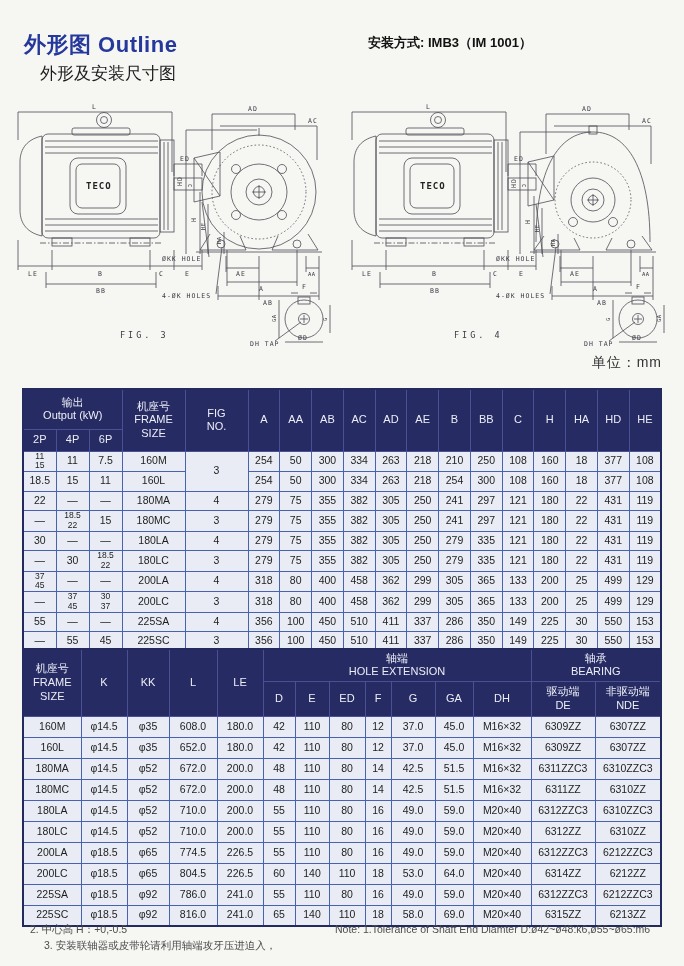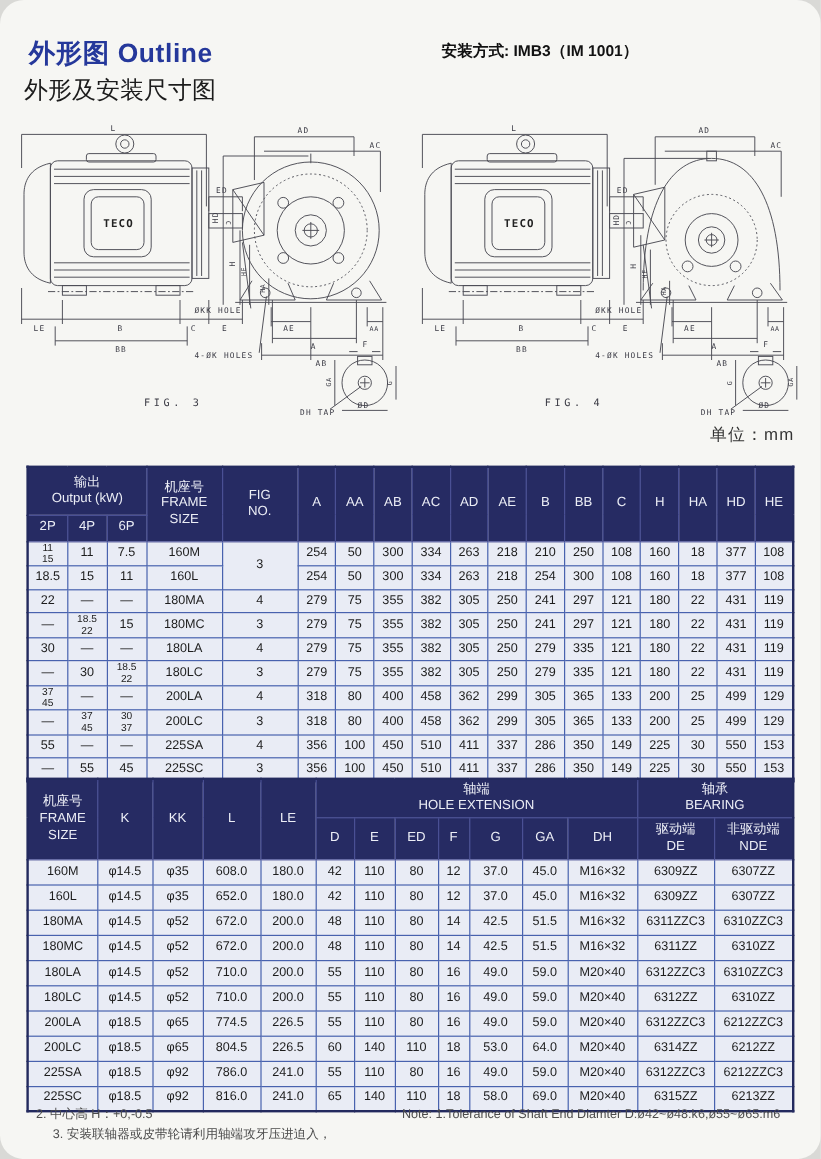--- a/index.html
+++ b/index.html
@@ -1,21 +1,21 @@
 <!DOCTYPE html>
 <html><head>
 <meta charset="utf-8">
 <style>
   * { margin:0; padding:0; box-sizing:border-box; }
   body { font-family:"Liberation Sans","DejaVu Sans",sans-serif; background:#d9d9d6; }
-  .page { position:relative; width:684px; height:966px; background:#f6f6f3; overflow:hidden; margin:0 auto;border-radius:20px; }
+  .page { position:relative; width:684px; height:966px; background:#f6f6f3; overflow:hidden; margin:0 auto; }
 
   
   .title-zh { position:absolute; left:24px; top:30px; font-size:22px; font-weight:bold; color:#25389b; letter-spacing:0.5px; }
-  .subtitle { position:absolute; left:20px; top:62px; font-size:20px; color:#1c1c1c; }
+  .subtitle { position:absolute; left:40px; top:62px; font-size:17px; color:#1c1c1c; }
   .mounting { position:absolute; left:368px; top:34px; font-size:13px; font-weight:bold; color:#111; }
 
   
   .fig { position:absolute; top:100px; }
   .fig3 { left:12px; }
   .fig4 { left:346px; }
   .fig svg line, .fig svg path, .fig svg rect, .fig svg circle, .fig svg polygon
     { stroke:#4c4c55; fill:none; stroke-width:0.8; }
   .fig svg text { fill:#3a3a44; font-family:"DejaVu Sans Mono",monospace; font-size:6.5px; letter-spacing:1px; stroke:none; }
   .fig svg text.cap { font-size:8.5px; letter-spacing:3px; }

